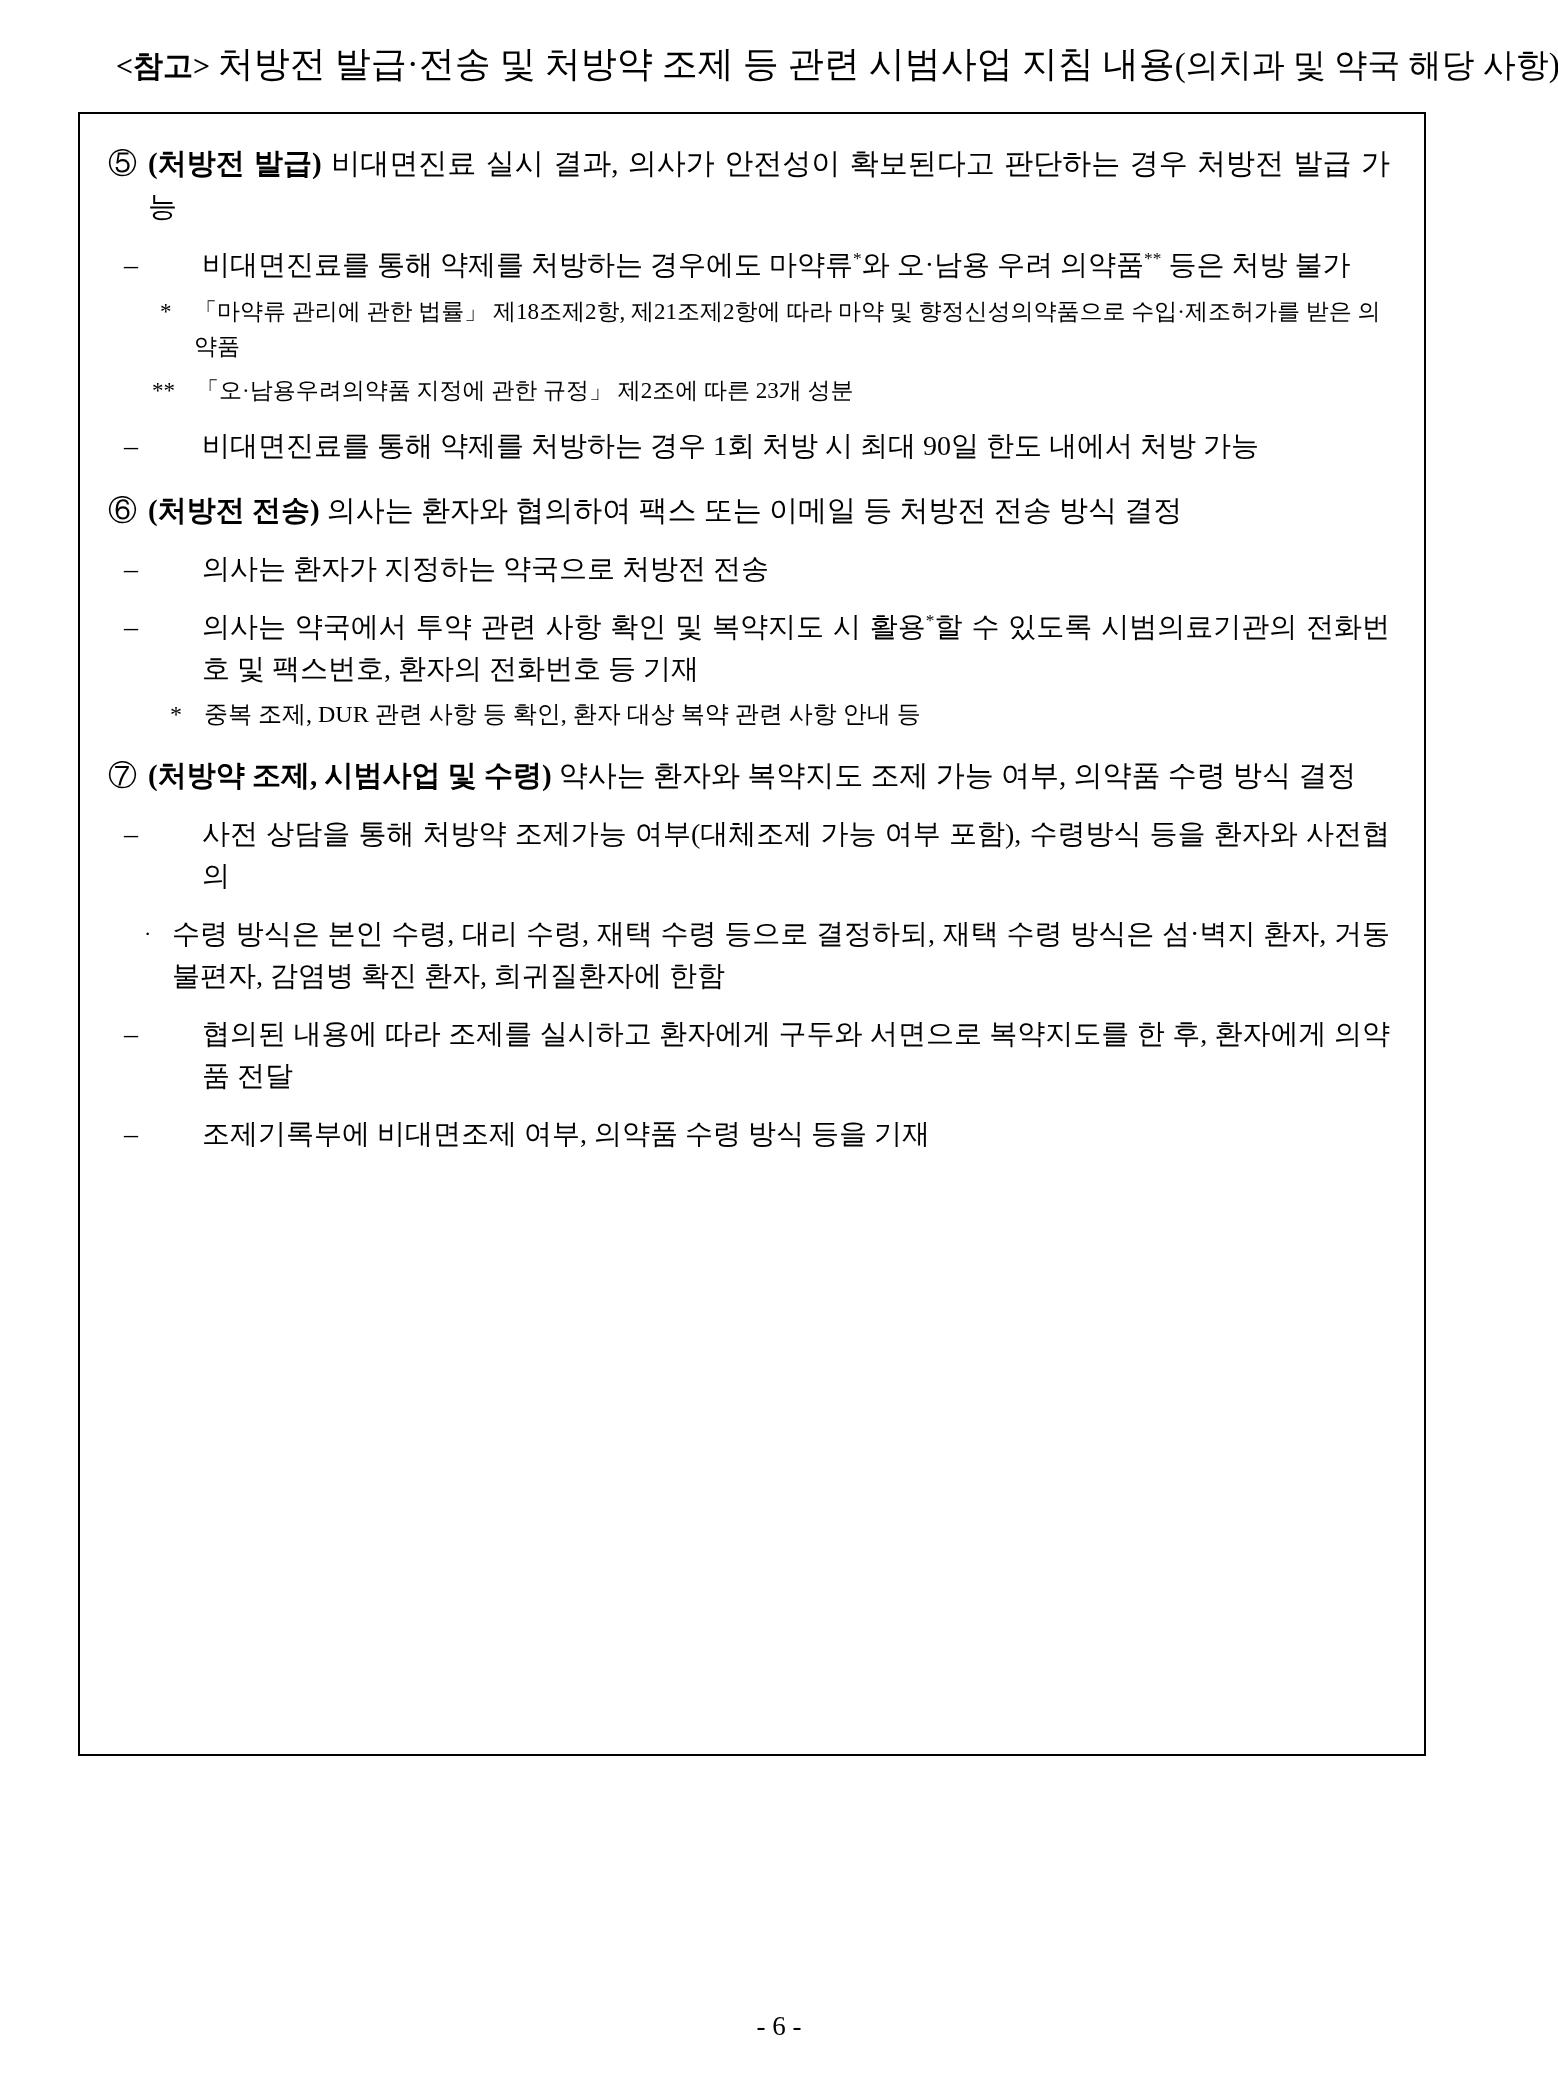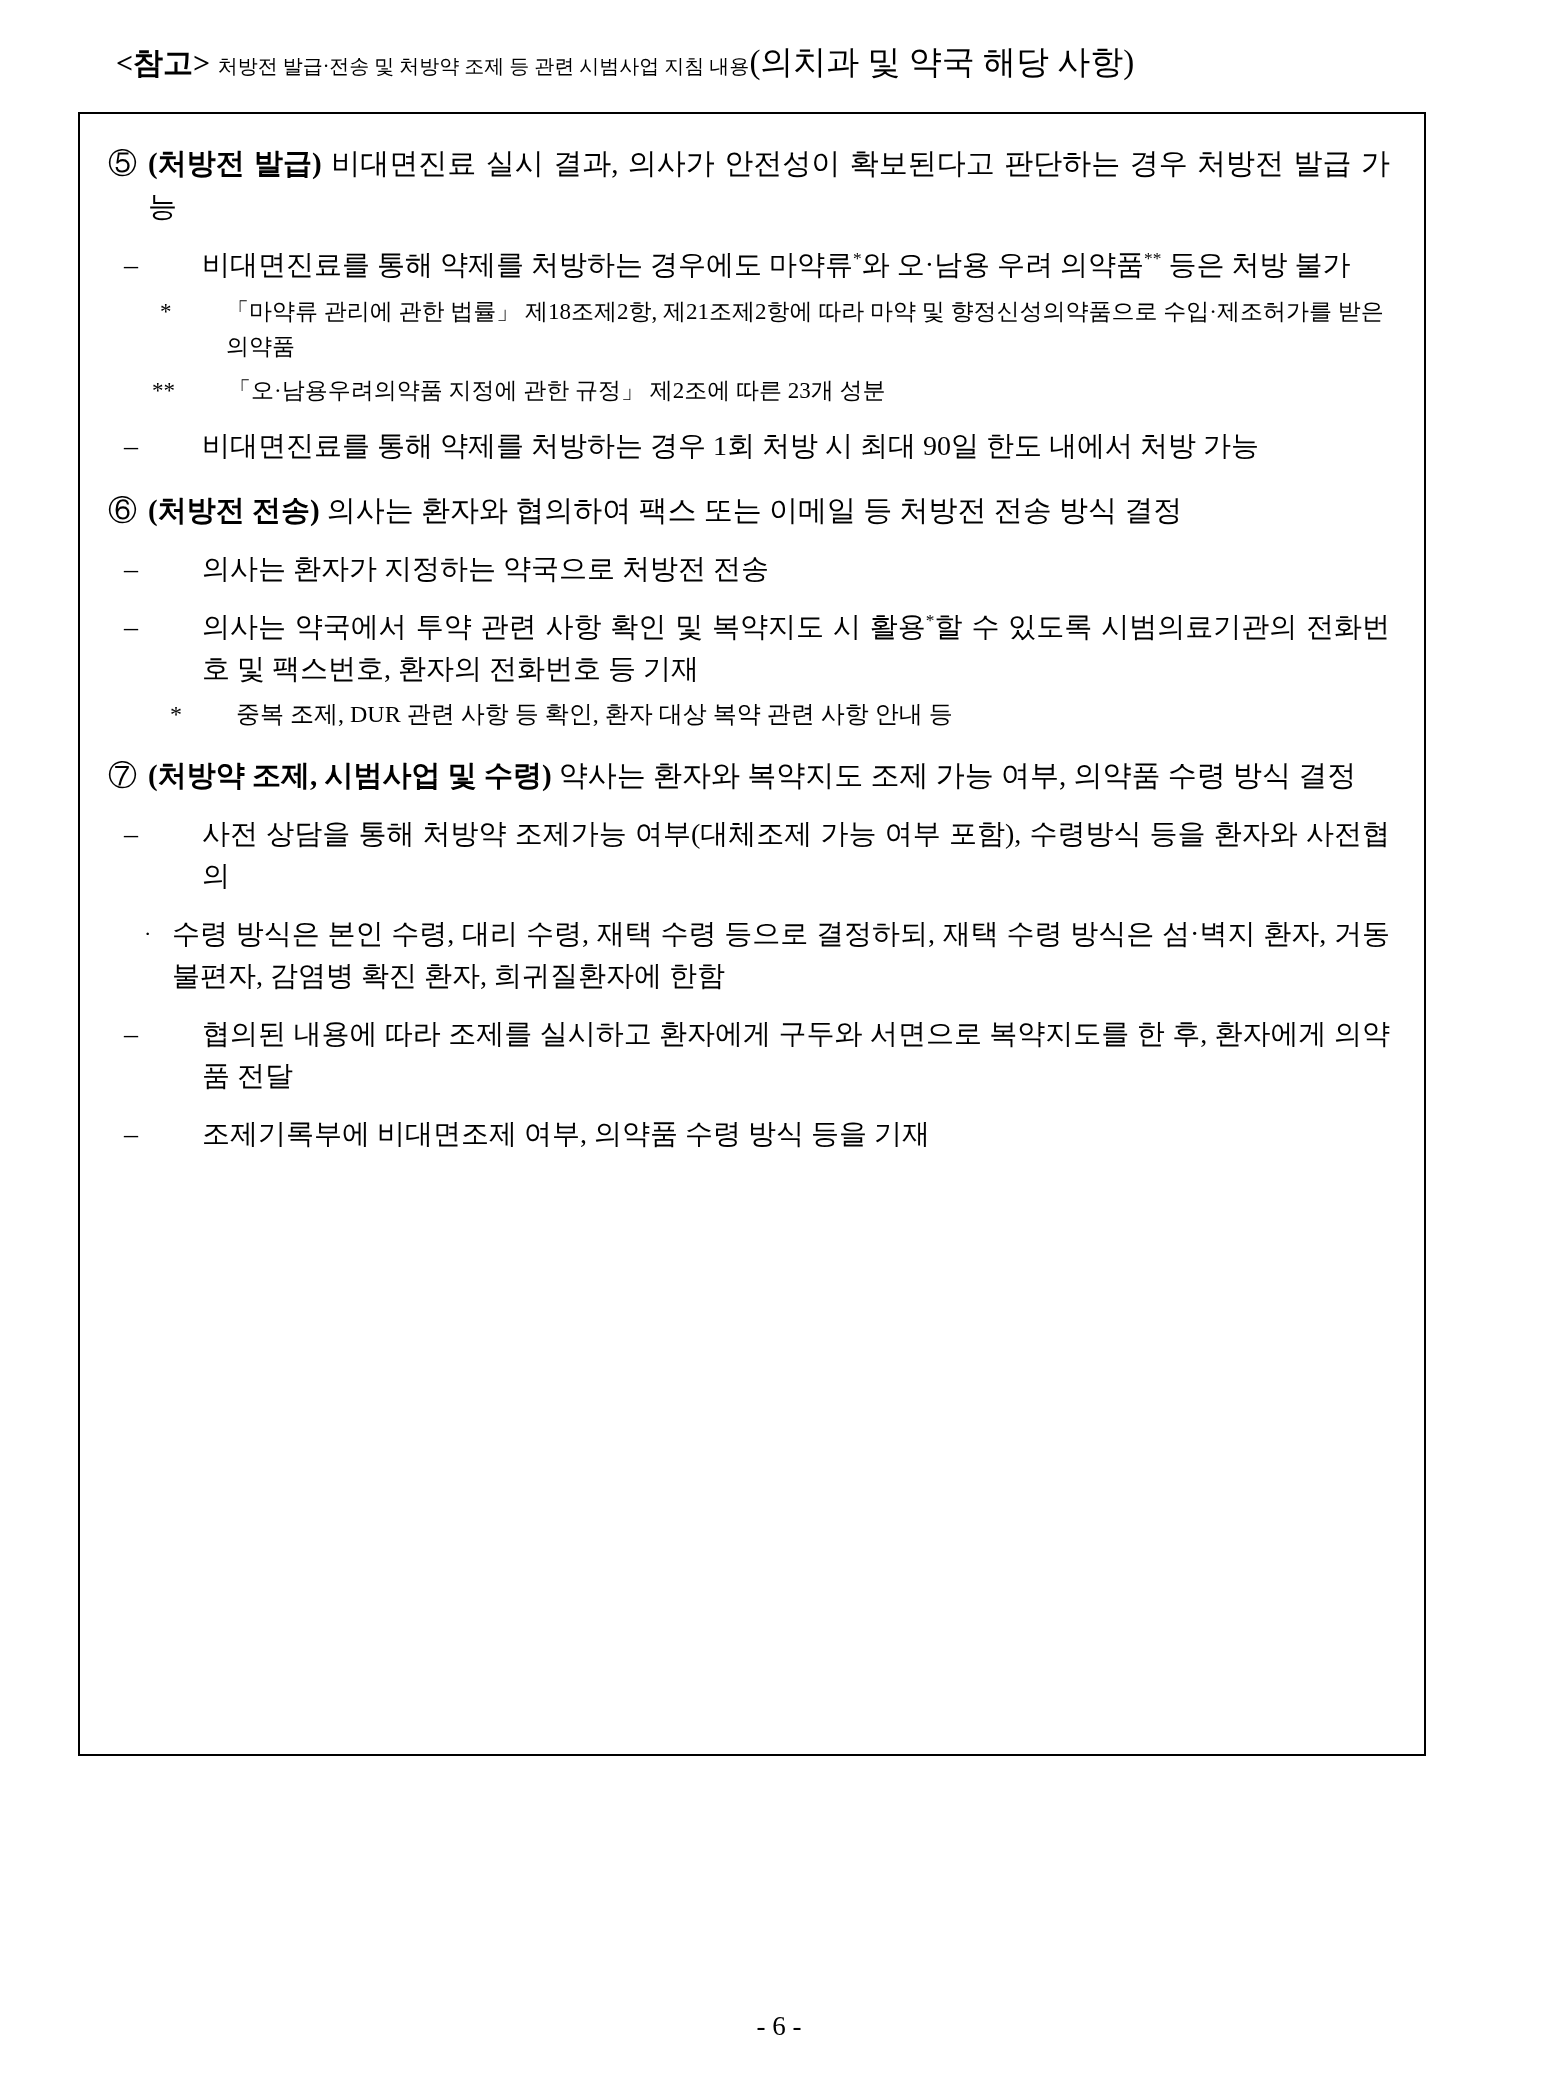--- a/index.html
+++ b/index.html
@@ -30,21 +30,21 @@
     font-size: 30px;
     line-height: 1.25;
     white-space: nowrap;
   }
   .doc-title .tag {
     font-weight: bold;
     font-size: 30px;
     margin-left: 44px;
   }
   .doc-title .main {
-    font-size: 20px;
+    font-size: 36px;
   }
   .doc-title .sub {
     font-size: 33px;
   }
   .box {
     position: absolute;
     top: 112px;
     left: 78px;
     width: 1348px;
     height: 1644px;
@@ -126,21 +126,20 @@
   }
   .note.indent2 { padding-left: 44px; }
   .note .mark {
     flex: 0 0 auto;
     width: 34px;
     text-align: left;
   }
   .note .mark.wide { width: 44px; }
   .note .body {
     flex: 1 1 auto;
-    margin-left: 32px;
   }
   .note-sm {
     font-size: 24px;
     line-height: 1.5;
     margin-top: 6px;
     padding-left: 62px;
   }
   sup {
     font-size: 0.62em;
     vertical-align: super;

